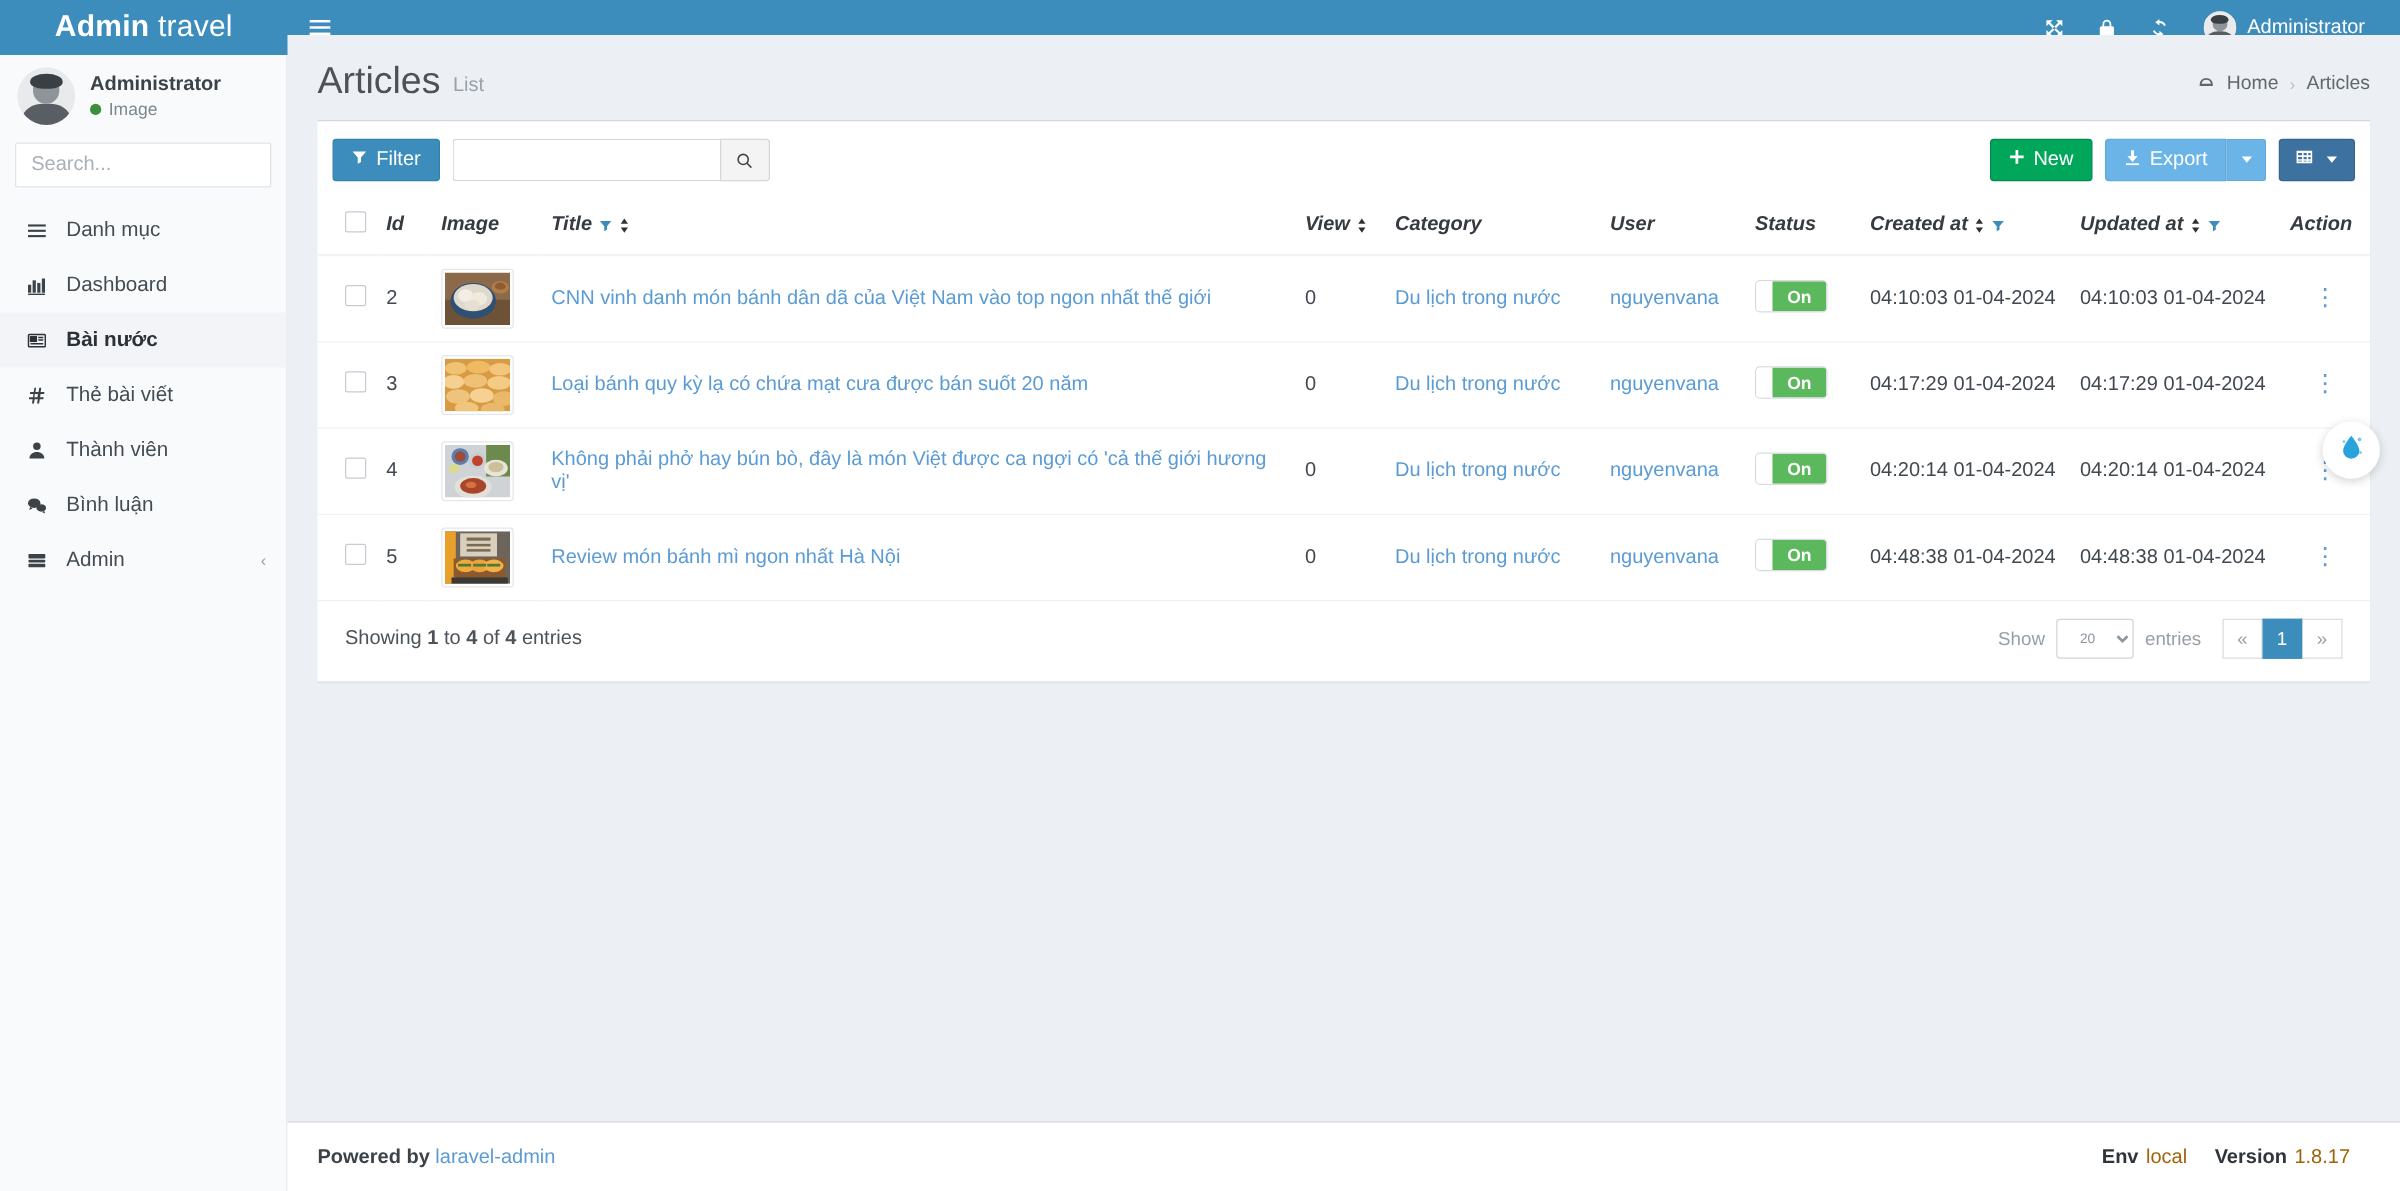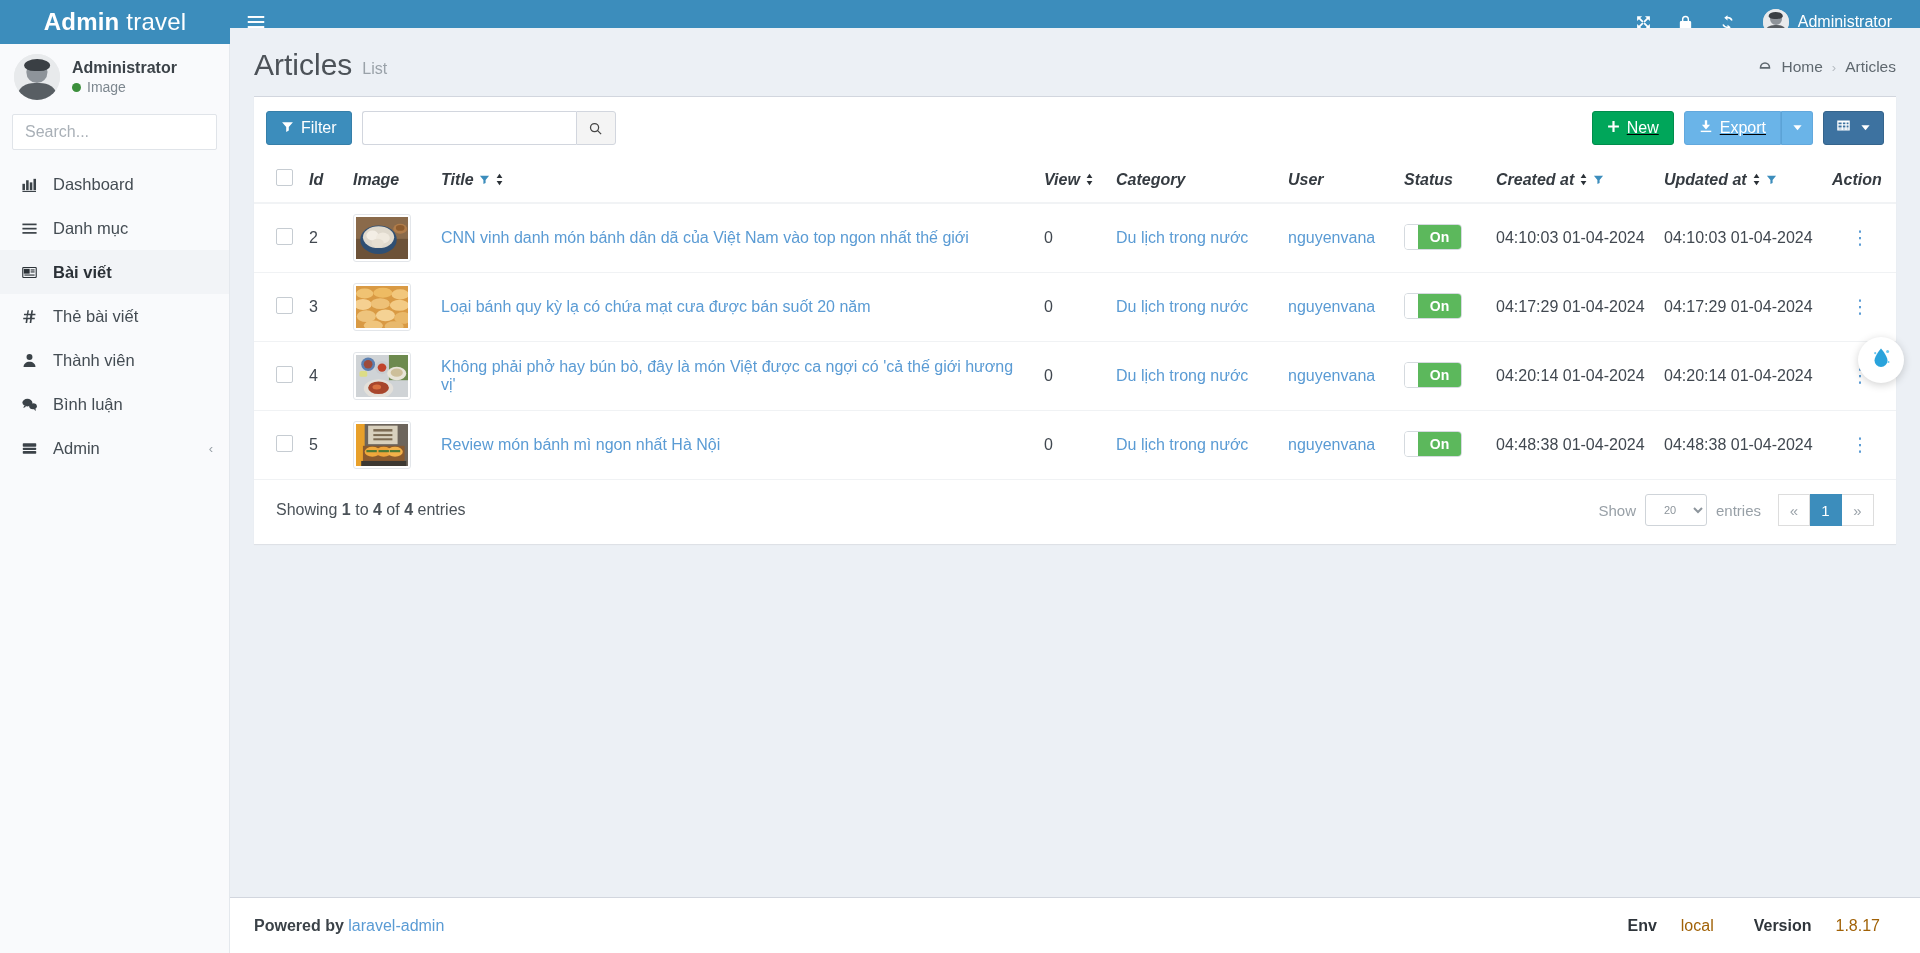--- a/index.html
+++ b/index.html
@@ -170,21 +170,21 @@
     width: 214px; height: 34px; border: 1px solid #d2d6de; border-right: none;
     padding: 0 10px; font-size: 16px; outline: none; border-radius: 3px 0 0 3px;
     font-family: "Liberation Sans", sans-serif; color: #555;
   }
   .search-group .sg-btn {
     width: 40px; height: 34px; border: 1px solid #d2d6de; background: #f4f4f4;
     display: flex; align-items: center; justify-content: center;
     border-radius: 0 3px 3px 0; cursor: pointer;
   }
   .search-group .sg-btn svg { width: 15px; height: 15px; stroke: #444; fill: none; stroke-width: 2; }
-  .toolbar-right { margin-left: auto; display: flex; align-items: flex-end; gap: 10px; text-decoration: underline; }
+  .toolbar-right { margin-left: auto; display: flex; align-items: flex-end; gap: 10px; }
 
   
   table.grid { width: 100%; border-collapse: collapse; }
   table.grid thead th {
     font-size: 16px; color: #353b41; font-weight: bold; text-align: left;
     padding: 10px 8px 12px 8px; border-bottom: 2px solid #f1f3f5;
     white-space: nowrap; vertical-align: middle; font-style: italic;
   }
   table.grid tbody td {
     padding: 10px 8px; border-bottom: 1px solid #f0f2f4; font-size: 16px;
@@ -262,21 +262,21 @@
   }
   .floaty svg { width: 24px; height: 24px; }
 
   
   .main-footer {
     position: absolute; left: 230px; bottom: 0; width: 1690px; height: 56px;
     background: #fff; border-top: 1px solid #d2d6de; display: flex;
     align-items: center; padding: 0 24px; font-size: 16px; color: #3b4248;
   }
   .mf-left b { font-weight: bold; }
-  .mf-right { margin-left: auto; display: flex; gap: 24px; align-items: center; }
+  .mf-right { margin-left: auto; display: flex; gap: 6px; align-items: center; }
   .mf-right .lbl { font-weight: bold; color: #2f353b; }
   .mf-right .val { color: #a16207; margin-right: 16px; }
 </style>
 </head>
 <body>
 
 <div class="navbar">
   <div class="brand">
     <b>Admin</b>&nbsp;<span class="light">travel</span>
   </div>
@@ -340,52 +340,52 @@
           <circle cx="10.5" cy="10.5" r="6.5"></circle>
           <line x1="15.4" y1="15.4" x2="21" y2="21"></line>
         </svg>
     </div>
   </div>
 
 
   <a class="menu-item">
     <span class="menu-ico">
       <svg viewBox="0 0 24 24" fill="#3b4248">
+          <rect x="2" y="5" width="20" height="2.4"></rect>
+          <rect x="2" y="11" width="20" height="2.4"></rect>
+          <rect x="2" y="17" width="20" height="2.4"></rect>
+        </svg>
+    </span>
+    <span>Danh mục</span>
+  </a>
+
+  <a class="menu-item">
+    <span class="menu-ico">
+      <svg viewBox="0 0 24 24" fill="#3b4248">
           <rect x="2" y="11" width="3.6" height="9"></rect>
           <rect x="7.2" y="6" width="3.6" height="14"></rect>
           <rect x="12.4" y="9" width="3.6" height="11"></rect>
           <rect x="17.6" y="4" width="3.6" height="16"></rect>
           <rect x="2" y="21" width="19.2" height="1.6"></rect>
         </svg>
     </span>
     <span>Dashboard</span>
-  </a>
-
-  <a class="menu-item">
-    <span class="menu-ico">
-      <svg viewBox="0 0 24 24" fill="#3b4248">
-          <rect x="2" y="5" width="20" height="2.4"></rect>
-          <rect x="2" y="11" width="20" height="2.4"></rect>
-          <rect x="2" y="17" width="20" height="2.4"></rect>
-        </svg>
-    </span>
-    <span>Danh mục</span>
   </a>
 
   <a class="menu-item active">
     <span class="menu-ico">
       <svg viewBox="0 0 24 24" fill="none" stroke="#2b3137" stroke-width="1.6">
           <rect x="2.5" y="5" width="19" height="14" rx="1"></rect>
           <rect x="4.8" y="7.6" width="6.6" height="5.2" fill="#2b3137"></rect>
           <line x1="13.6" y1="8.4" x2="19.2" y2="8.4"></line>
           <line x1="13.6" y1="11.2" x2="19.2" y2="11.2"></line>
           <line x1="4.8" y1="15.6" x2="19.2" y2="15.6"></line>
         </svg>
     </span>
-    <span>Bài viết</span>
+    <span>Bài nước</span>
   </a>
 
   <a class="menu-item">
     <span class="menu-ico">
       <svg viewBox="0 0 24 24" fill="#3b4248">
           <path d="M9.2 3l-.8 5H4.4l-.3 2.3h4l-.55 3.4H3.3L3 16h4.2L6.4 21h2.3l.8-5h3.5l-.8 5h2.3l.8-5h4l.3-2.3h-4l.55-3.4h4.25L20.4 8h-4.2L17 3h-2.3l-.8 5h-3.5l.8-5zm.5 7.3h3.5l-.55 3.4H9.15z"></path>
         </svg>
     </span>
     <span>Thẻ bài viết</span>
   </a>

